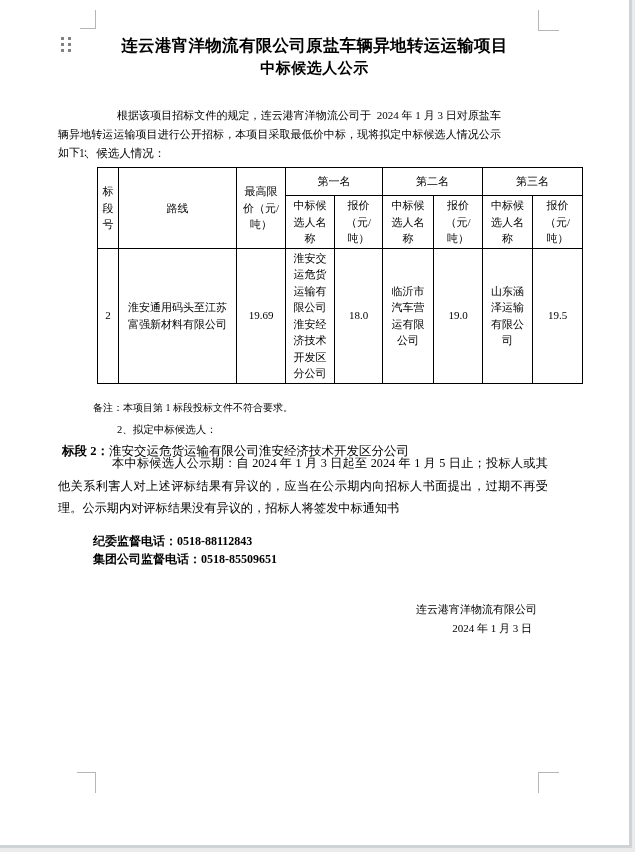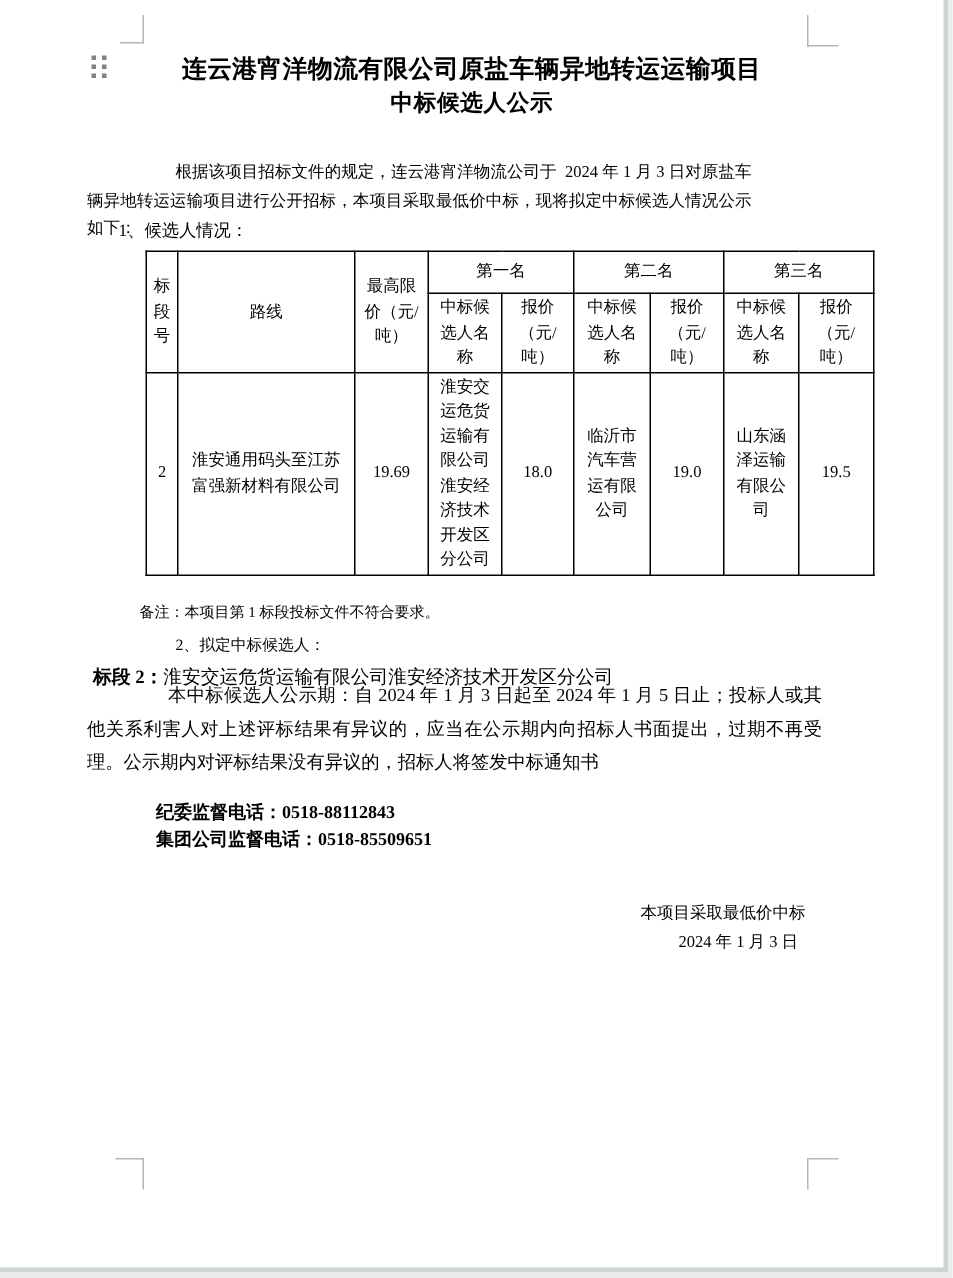--- a/index.html
+++ b/index.html
@@ -29,21 +29,21 @@
   .t1{left:0;top:35px;width:629px;text-align:center;font-size:16.5px;font-weight:bold;letter-spacing:0.3px;}
   .t2{left:0;top:59px;width:629px;text-align:center;font-size:15px;font-weight:bold;letter-spacing:0.5px;}
   
   .intro{left:58px;top:106px;width:443px;font-size:11px;line-height:18.5px;text-align:justify;text-indent:59px;white-space:pre-wrap;}
   .sec1{left:79px;top:146px;font-size:11.5px;text-align:right;}
   .note{left:93px;top:401px;font-size:10px;}
   .sec2{left:117px;top:423px;font-size:10.5px;}
   .bid{left:62px;top:443px;font-size:12.5px;}
   .bid .lbl{font-weight:bold;}
   .p2{left:58px;top:452px;width:490px;font-size:12.2px;line-height:22.5px;text-align:justify;text-indent:54px;white-space:pre-wrap;}
-  .phone{left:72px;font-size:12px;font-weight:bold;padding-left:32px;}
+  .phone{left:61px;font-size:12px;font-weight:bold;padding-left:32px;}
   .ph1{top:533px;}
   .ph2{top:551px;}
   .sign{left:0;top:600px;width:537px;text-align:right;font-size:11px;}
   .sign .company{display:block;line-height:19px;}
   .sign .date{display:block;line-height:19px;padding-right:5px;}
   
   table.cand{
     position:absolute;left:97px;top:167px;width:486px;
     border-collapse:collapse;table-layout:fixed;
     font-size:11px;
@@ -161,17 +161,17 @@
   <div class="abs sec2">2、拟定中标候选人：</div>
 
   <div class="abs bid"><span class="lbl">标段 2：</span><span>淮安交运危货运输有限公司淮安经济技术开发区分公司</span></div>
 
   <div class="abs p2">本中标候选人公示期：自 2024 年 1 月 3 日起至 2024 年 1 月 5 日止；投标人或其他关系利害人对上述评标结果有异议的，应当在公示期内向招标人书面提出，过期不再受理。公示期内对评标结果没有异议的，招标人将签发中标通知书</div>
 
   <div class="abs phone ph1">纪委监督电话：0518-88112843</div>
   <div class="abs phone ph2">集团公司监督电话：0518-85509651</div>
 
   <div class="abs sign">
-    <span class="company">本项目采取最低价中标</span>
+    <span class="company">连云港宵洋物流有限公司</span>
     <span class="date">2024 年 1 月 3 日</span>
   </div>
 
 </div>
 
 </body></html>

